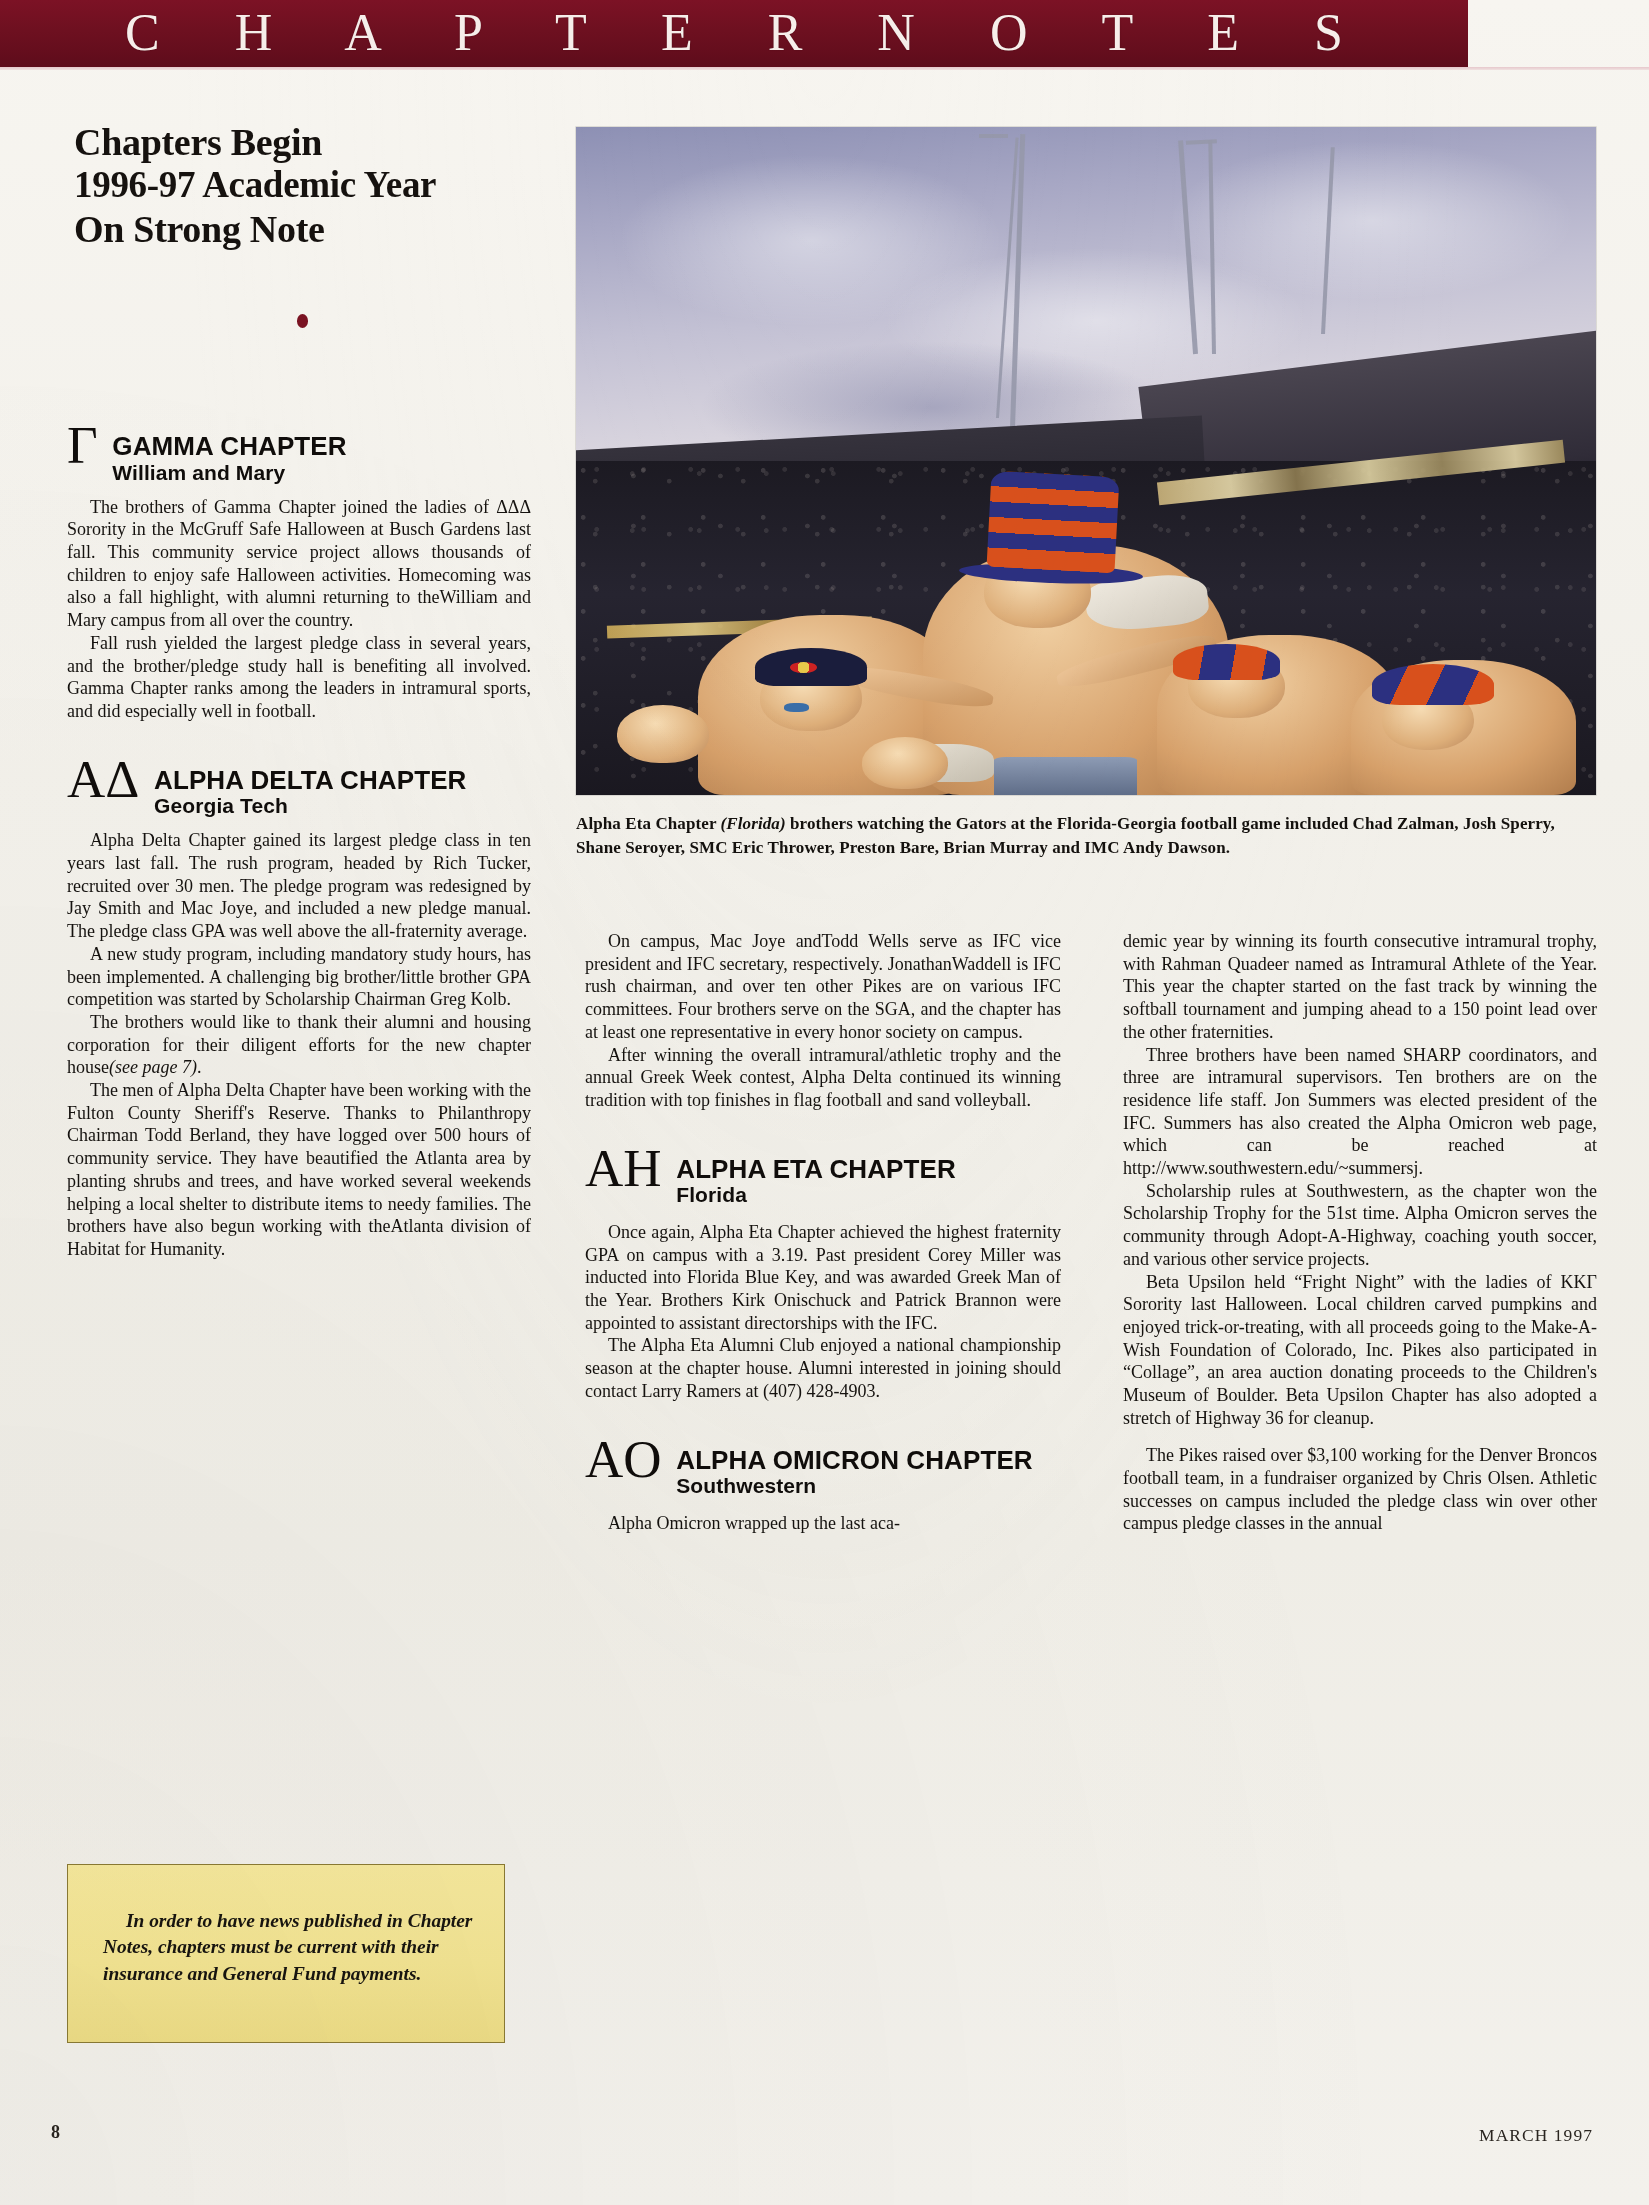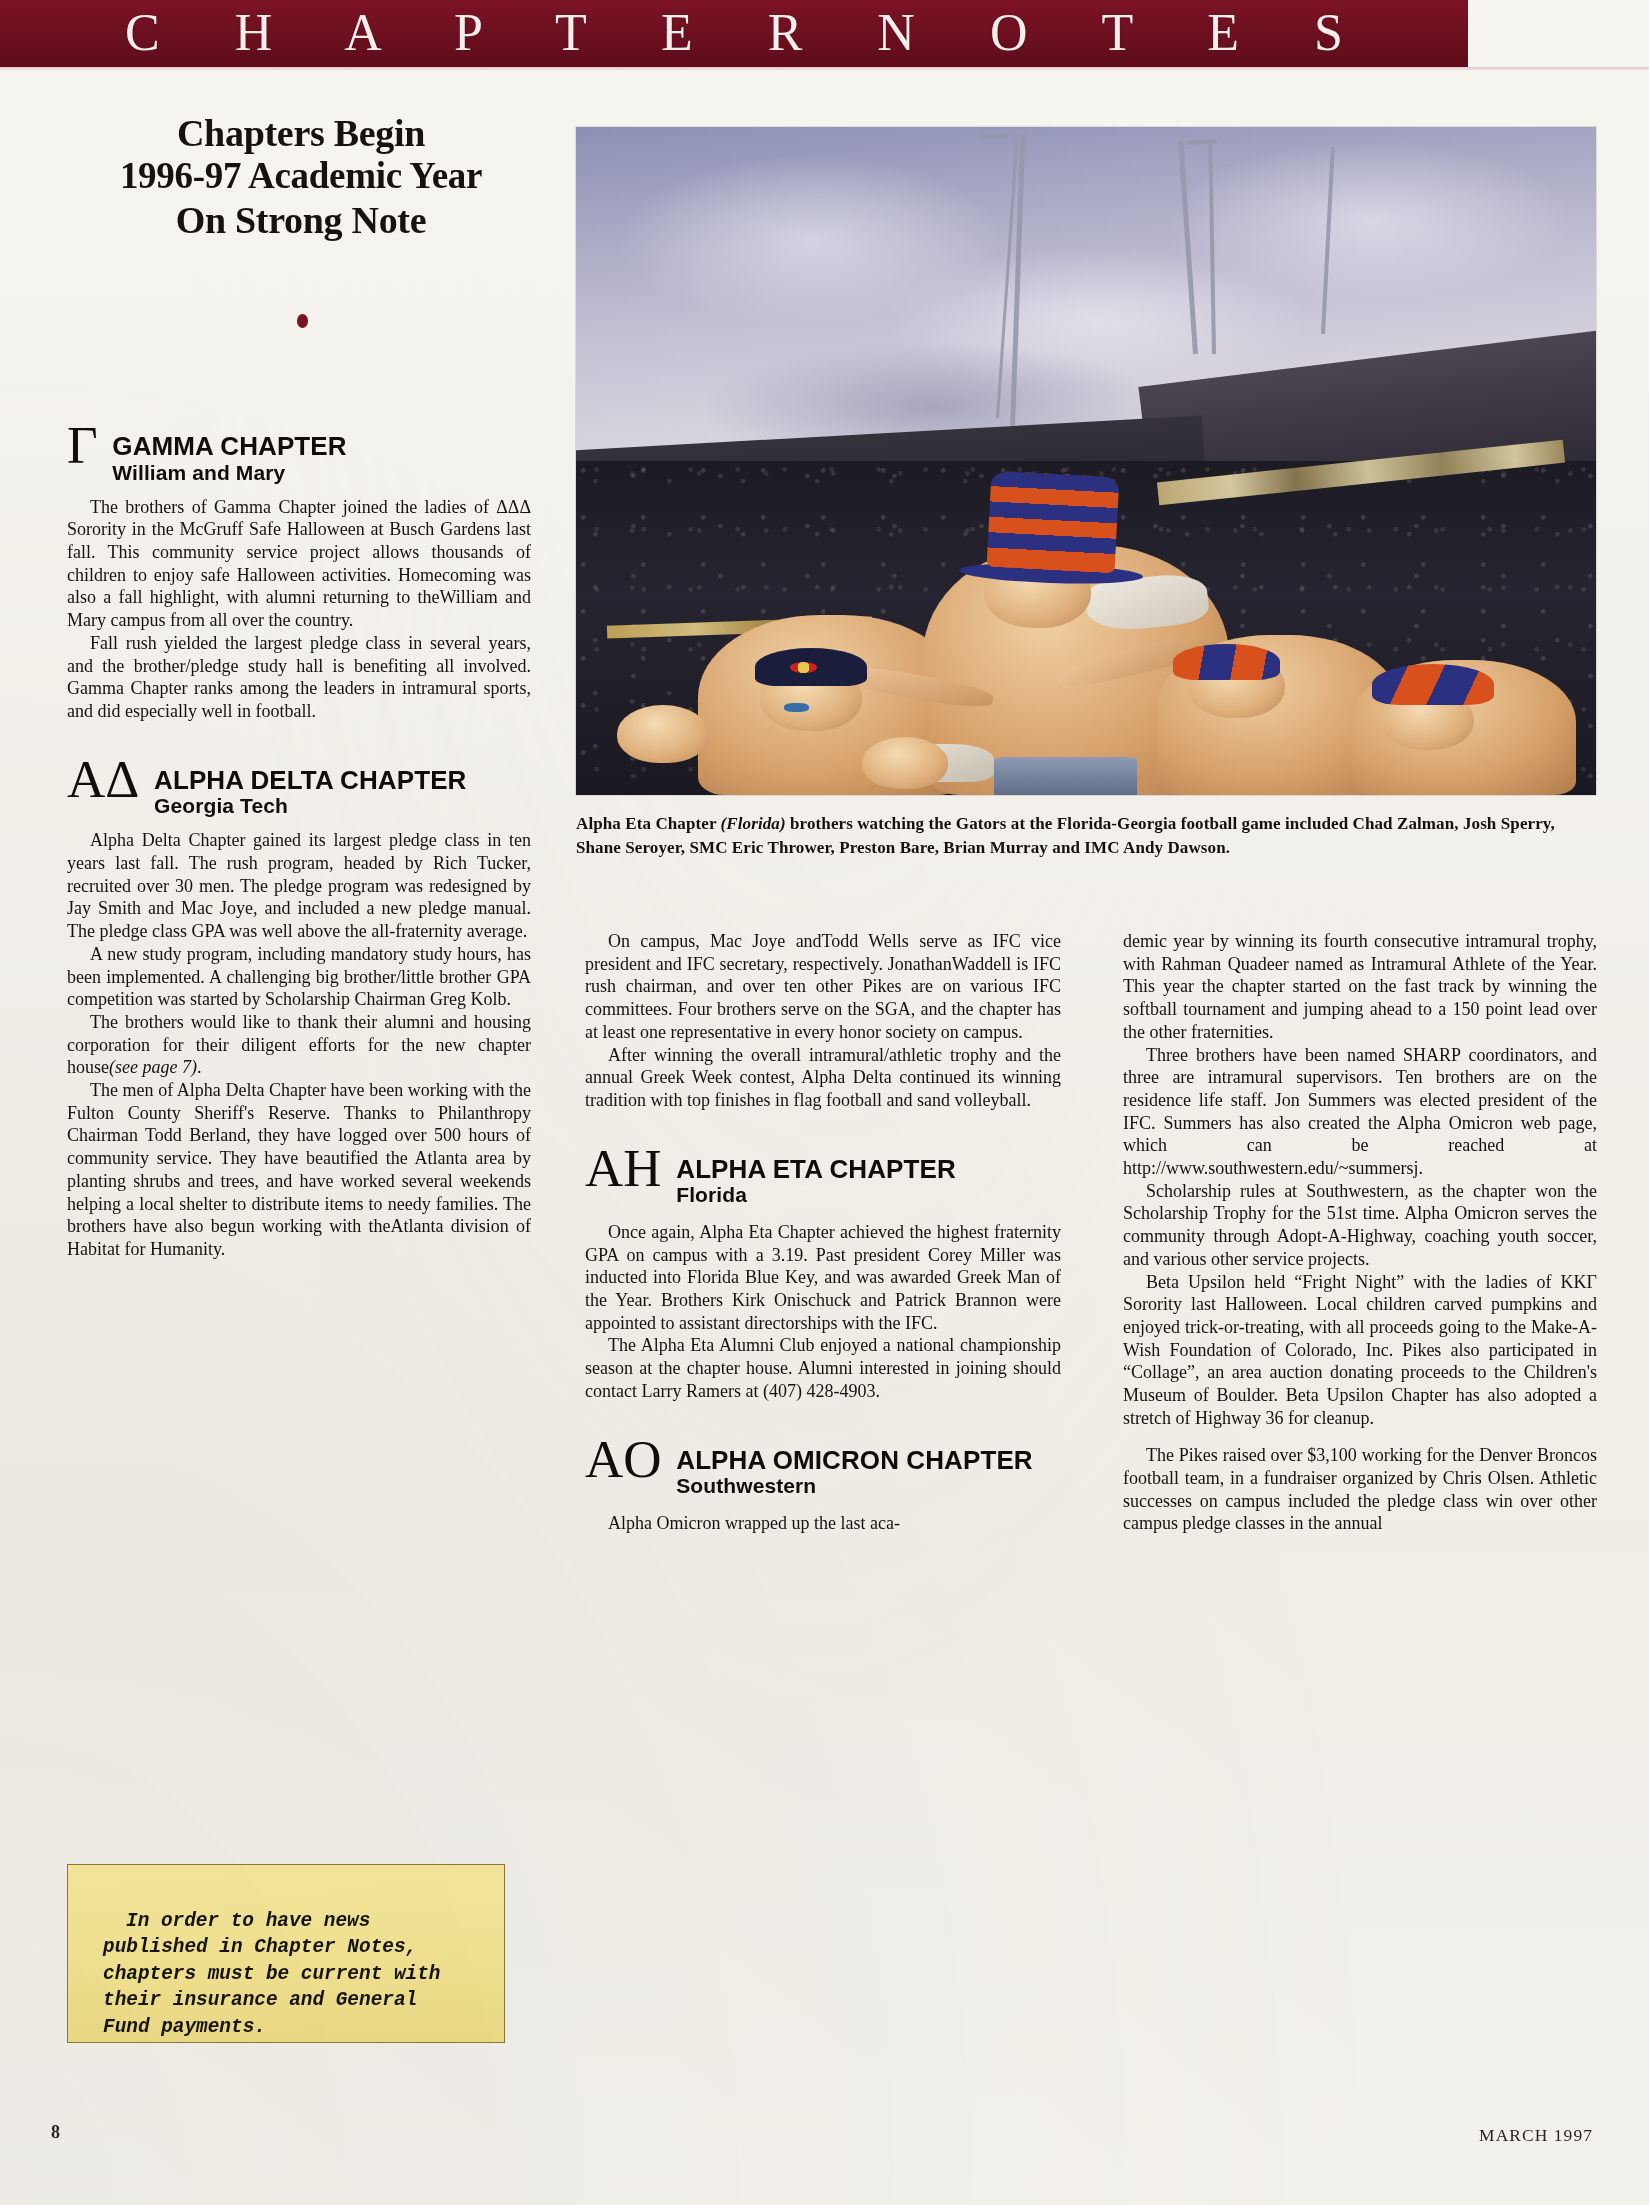--- a/index.html
+++ b/index.html
@@ -32,22 +32,21 @@
     text-indent:31px;
     white-space:nowrap;
     text-shadow:0 0 1.3px rgba(0,0,0,.3);
   }
   .masthead-rule {
     position:absolute; left:0; top:67px; width:1650px; height:3.3px;
     background:linear-gradient(180deg,#e6c8cc,#f0e2e0);
   }
   
   .headline {
-    position:absolute; left:74px; top:111px; width:454px;
-    text-align:center;
+    position:absolute; left:74px; top:120px; width:454px;
     font-family:"Liberation Serif", serif;
     font-weight:700;
     font-size:38px;
     line-height:1.16;
     color:#16120f;
     letter-spacing:-0.3px;
   }
   .headline div { white-space:nowrap; }
   .headline .l2 { font-size:37px; }
   .head-dot {
@@ -252,21 +251,21 @@
   .notice {
     position:absolute; left:67px; top:1864px;
     width:438px; height:179px;
     background:linear-gradient(180deg,#f5e89c 0%, #f2e492 55%, #ecdc85 100%);
     border:1.3px solid #8a7a34;
     box-sizing:border-box;
     padding:43px 31px 0 35px;
   }
   .notice p {
     margin:0;
-    font-family:Liberation Mono, monospace;
+    font-family:Liberation Serif, serif;
     font-style:italic;
     font-weight:700;
     font-size:19.4px;
     line-height:1.36;
     color:#17140f;
     text-indent:23px;
   }
   
   .foot-page {
     position:absolute; left:51px; top:2122px;

